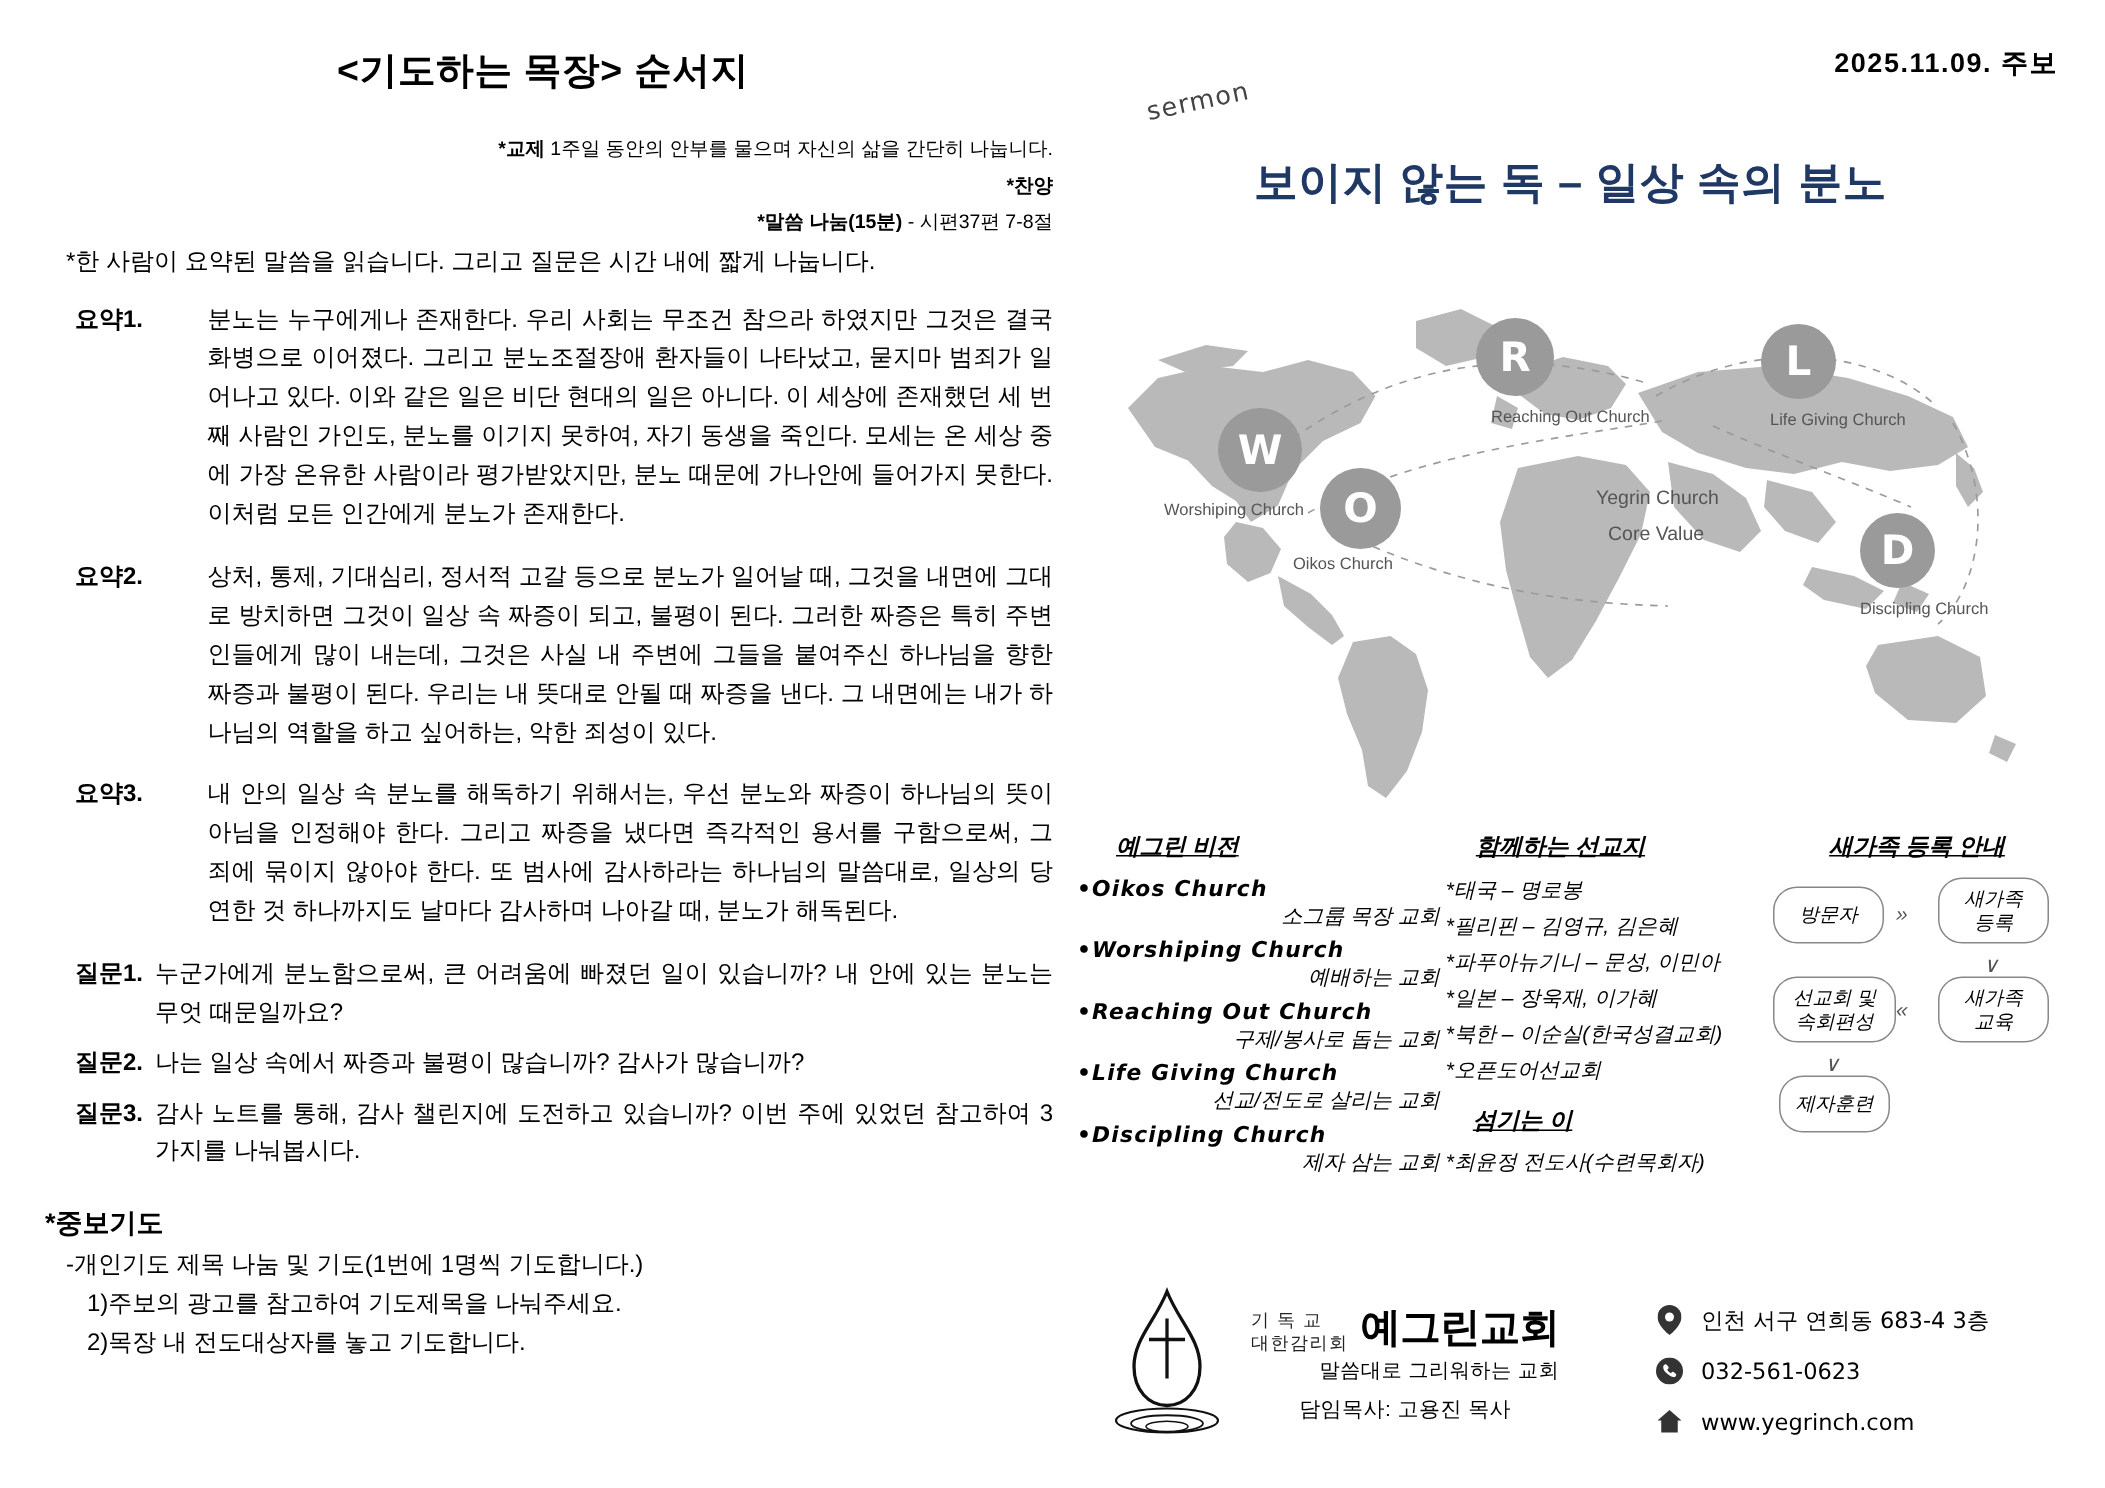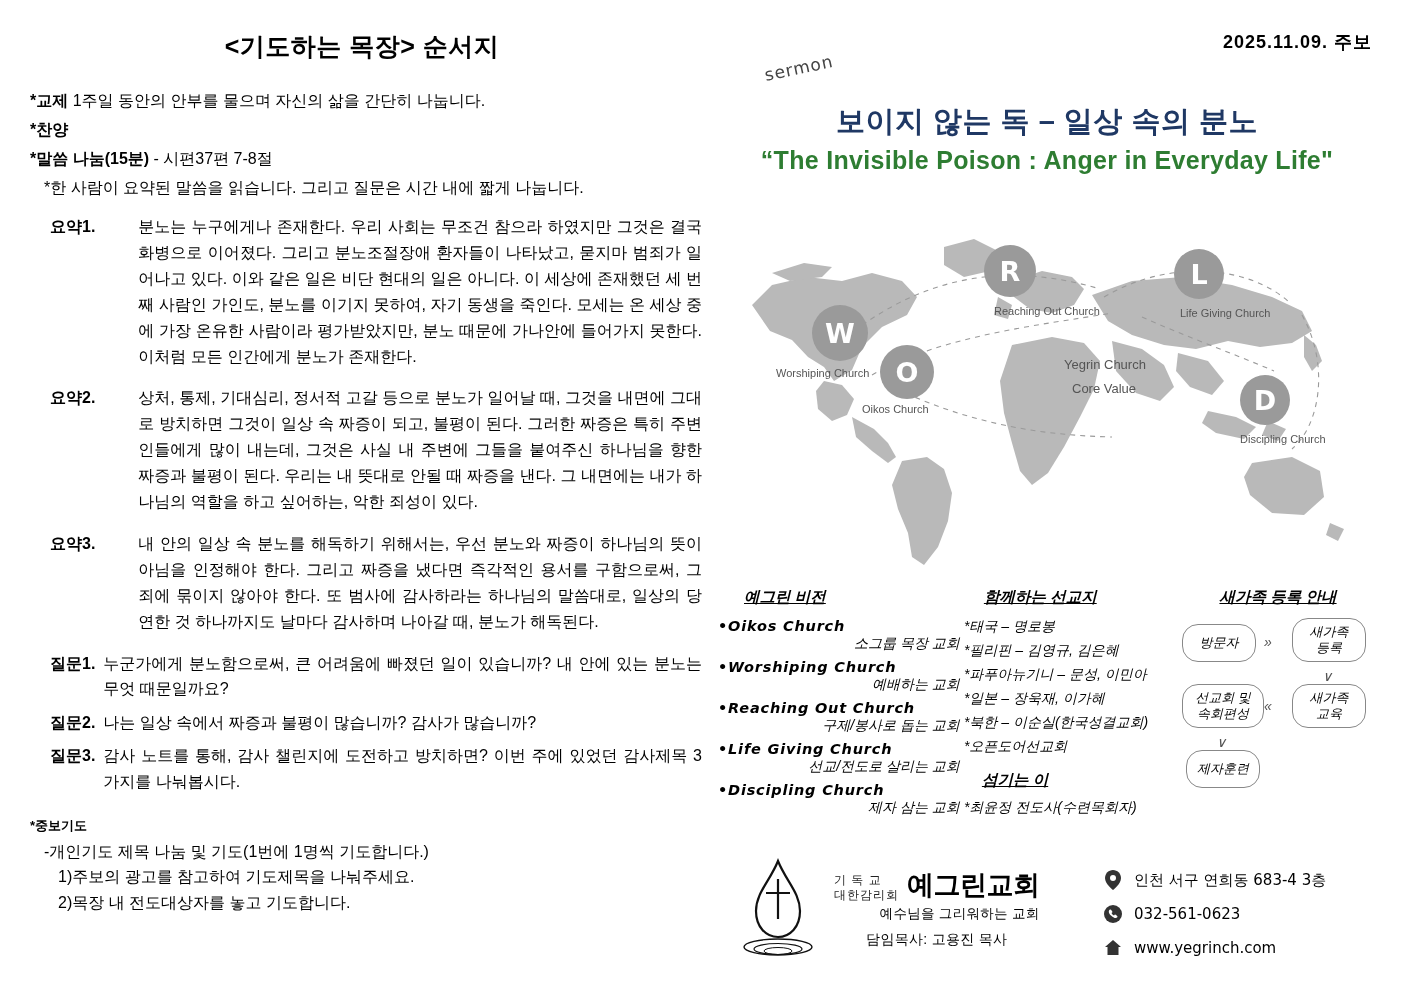--- a/index.html
+++ b/index.html
@@ -23,23 +23,24 @@
     width: 680px; height: 945px;
   }
   .left-title {
     text-align: center;
     font-size: 25px;
     font-weight: bold;
     letter-spacing: 0.5px;
     margin-bottom: 26px;
   }
   .bullet-line {
-    font-size: 16px;
+    font-size: 13px;
     margin: 0 0 5px 8px;
     line-height: 1.5;
+    text-align: right;
   }
   .bullet-line b { font-weight: bold; }
   .sub-note {
     font-size: 16px;
     margin: 2px 0 14px 22px;
     line-height: 1.5;
   }
   .qa-block {
     margin: 0 0 16px 0;
     display: flex;
@@ -60,21 +61,21 @@
     flex: 1;
   }
   .q-block {
     margin: 0 0 8px 0;
     display: flex;
     align-items: flex-start;
     font-size: 16px;
     line-height: 1.6;
   }
   .prayer-head {
-    font-size: 13px;
+    font-size: 18px;
     font-weight: bold;
     margin: 22px 0 4px 8px;
   }
   .prayer-line {
     font-size: 16px;
     margin-left: 22px;
     line-height: 1.62;
   }
   .prayer-line.indent { margin-left: 36px; }
 
@@ -310,34 +311,33 @@
     <div class="q-block">
       <span class="qa-label">질문1.</span>
       <span class="qa-text">누군가에게 분노함으로써, 큰 어려움에 빠졌던 일이 있습니까? 내 안에 있는 분노는 무엇 때문일까요?</span>
     </div>
     <div class="q-block">
       <span class="qa-label">질문2.</span>
       <span class="qa-text">나는 일상 속에서 짜증과 불평이 많습니까? 감사가 많습니까?</span>
     </div>
     <div class="q-block">
       <span class="qa-label">질문3.</span>
-      <span class="qa-text">감사 노트를 통해, 감사 챌린지에 도전하고 방치하면? 이번 주에 있었던 감사제목 3가지를 나눠봅시다.</span>
+      <span class="qa-text">감사 노트를 통해, 감사 챌린지에 도전하고 있습니까? 이번 주에 있었던 참고하여 3가지를 나눠봅시다.</span>
     </div>
 
     <div class="prayer-head">*중보기도</div>
     <div class="prayer-line">-개인기도 제목 나눔 및 기도(1번에 1명씩 기도합니다.)</div>
     <div class="prayer-line indent">1)주보의 광고를 참고하여 기도제목을 나눠주세요.</div>
     <div class="prayer-line indent">2)목장 내 전도대상자를 놓고 기도합니다.</div>
   </div>
 
   <div class="right-col">
     <div class="date-line">2025.11.09. 주보</div>
     <div class="sermon-tag">sermon</div>
     <div class="sermon-kr">보이지 않는 독 – 일상 속의 분노</div>
-    <div class="sermon-en">“The Invisible Poison : Anger in Everyday Life"</div>
 
     <div class="map-wrap">
       <svg width="660" height="390" viewBox="0 0 660 390">
         <g fill="#b9b9b9">
 
           <path d="M40 120 L60 100 L95 92 L130 96 L160 88 L190 96 L205 112 L195 130 L170 142 L150 162 L140 185 L122 196 L112 182 L96 172 L80 155 L58 146 Z"></path>
           <path d="M112 196 L130 200 L142 214 L135 230 L120 236 L106 224 L104 206 Z"></path>
           <path d="M60 88 L92 78 L120 82 L110 92 L78 96 Z"></path>
 
           <path d="M140 232 L162 244 L176 258 L184 272 L176 278 L160 266 L144 252 Z"></path>
@@ -462,21 +462,21 @@
         <ellipse cx="48" cy="96" rx="14" ry="3.5" fill="none" stroke="#111" stroke-width="1"></ellipse>
       </svg>
       <div class="church-name">
         <div style="display:flex; align-items:flex-end;">
           <div style="margin-right:8px;">
             <div class="denom">기 독 교</div>
             <div class="denom">대한감리회</div>
           </div>
           <div class="big-name">예그린교회</div>
         </div>
-        <div class="slogan">예수님을 그리워하는 교회</div>
+        <div class="slogan">말씀대로 그리워하는 교회</div>
         <div class="pastor">담임목사: 고용진 목사</div>
       </div>
     </div>
 
     <div class="contact">
       <div class="contact-row">
         <span class="ic">
           <svg width="16" height="20" viewBox="0 0 16 20">
               <path d="M8 0 C3.6 0 0 3.6 0 8 c0 6 8 12 8 12 s8-6 8-12 c0-4.4-3.6-8-8-8 z" fill="#333"></path>
               <circle cx="8" cy="8" r="3" fill="#fff"></circle>

